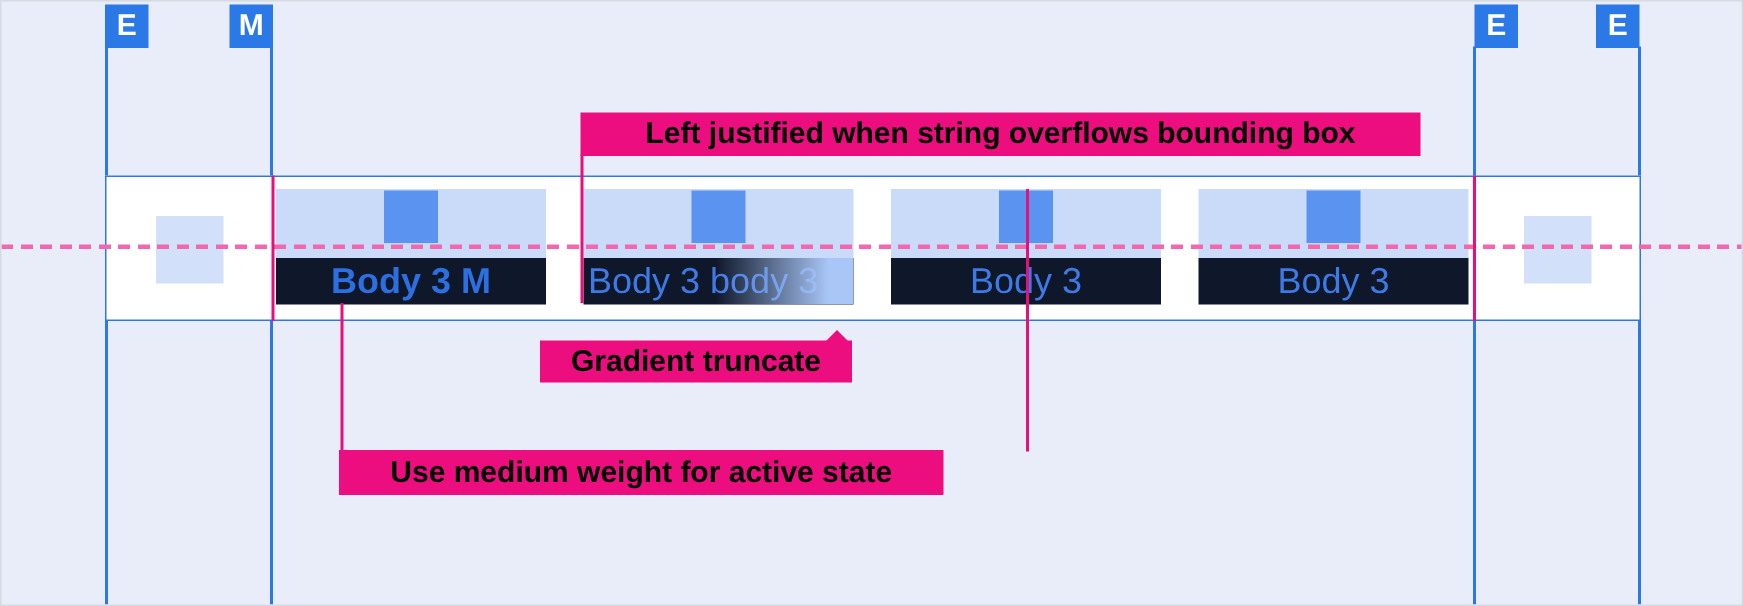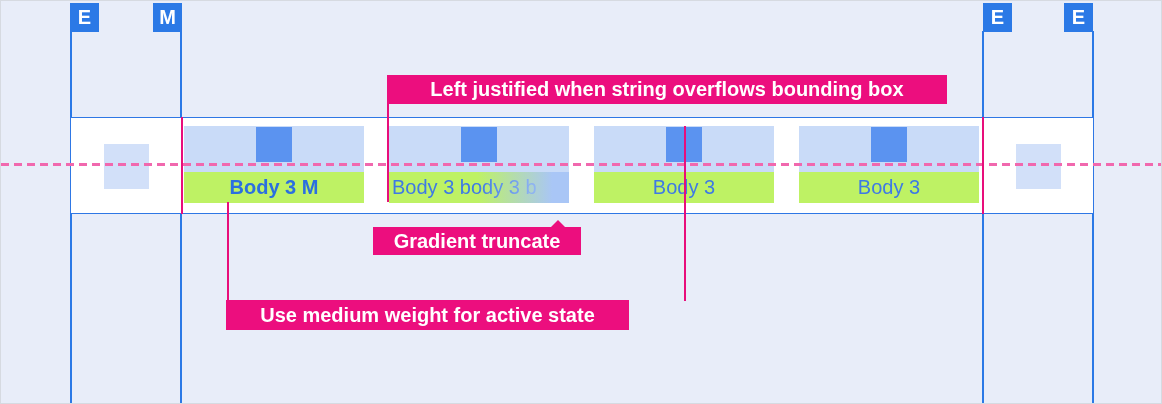--- a/index.html
+++ b/index.html
@@ -32,22 +32,22 @@
   }
   
   .edge-sq{position:absolute;top:143px;width:45px;height:45px;background:#d2e0f9;z-index:2;}
   .sq-left{left:103px;} .sq-right{left:1015px;}
   
   .tab{position:absolute;top:125px;width:180px;z-index:2;}
   .tab-1{left:183px;} .tab-2{left:388px;} .tab-3{left:593px;} .tab-4{left:798px;}
   .tab-top{position:relative;height:46px;background:#c9dbf8;}
   .tab-icon{position:absolute;left:72px;top:1px;width:36px;height:35px;background:#5b93f0;}
   .tab-label{
-    position:relative;height:31px;background:#bef264;
-    font-size:20px;line-height:31px;text-align:center;
+    position:relative;height:31px;background:#0f172a;
+    font-size:24px;line-height:31px;text-align:center;
     color:#3e7ae5;white-space:nowrap;overflow:hidden;
   }
   .tab-1 .tab-label{font-weight:700;color:#2b6fe0;}
   .tab-2 .tab-label{text-align:left;padding-left:3px;}
   .fade{
     position:absolute;right:0;top:0;width:92px;height:100%;
     background:linear-gradient(90deg, rgba(169,198,246,0) 0%, #a9c6f6 82%);
   }
   
   .dashline{
@@ -56,26 +56,26 @@
   }
   
   .leader{position:absolute;width:2px;background:#e80e7b;z-index:6;}
   .ld-1{left:180px;top:116px;height:97px;}
   .ld-2{left:226px;top:201px;height:99px;}
   .ld-3{left:386px;top:102px;height:99px;}
   .ld-4{left:683px;top:125px;height:175px;}
   .ld-5{left:981px;top:116px;height:97px;}
   
   .banner{
-    position:absolute;background:#ec0e7e;color:#ffffff;
+    position:absolute;background:#ec0e7e;color:#000000;
     font-weight:700;font-size:20px;white-space:nowrap;
     display:flex;align-items:center;justify-content:center;z-index:7;
   }
   .bn-overflow{left:386px;top:74px;width:560px;height:29px;}
-  .bn-gradient{left:359px;top:226px;width:208px;height:28px;margin-left:13px;}
+  .bn-gradient{left:359px;top:226px;width:208px;height:28px;}
   .bn-medium{left:225px;top:299px;width:403px;height:30px;}
   .bn-center{left:684px;top:299px;width:309px;height:29px;}
   .tri-up{
     position:absolute;left:549px;top:219px;width:0;height:0;z-index:7;
     border-left:8px solid transparent;border-right:8px solid transparent;
     border-bottom:8px solid #ec0e7e;
   }
 </style>
 </head>
 <body>

